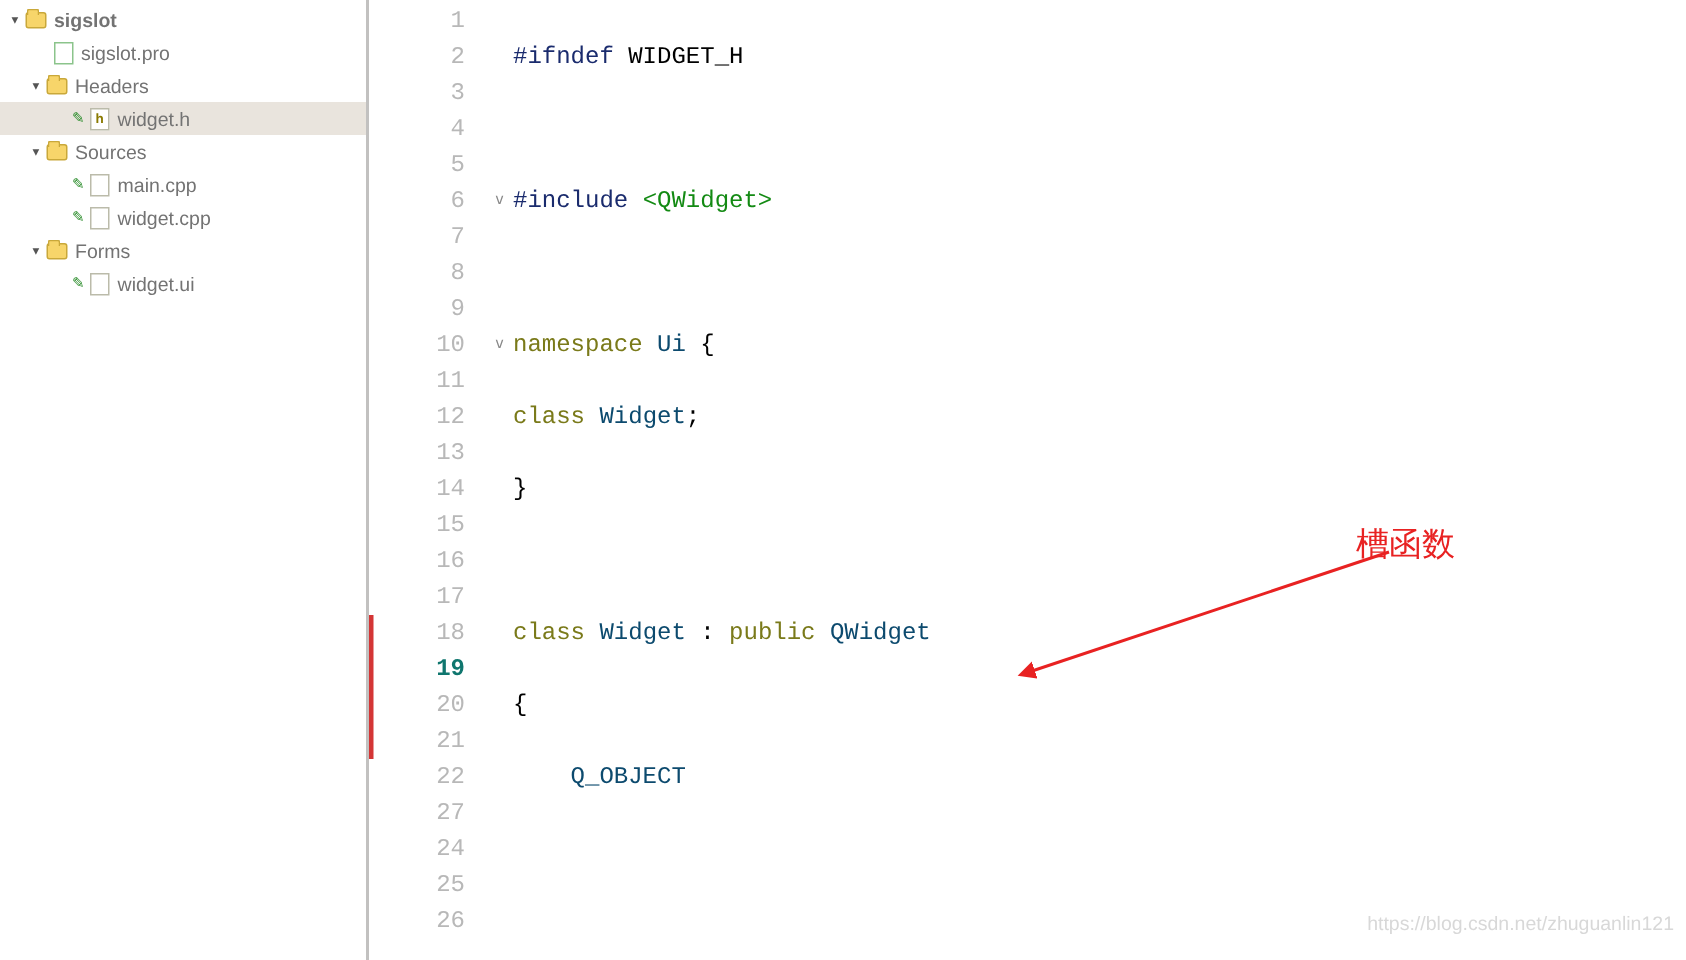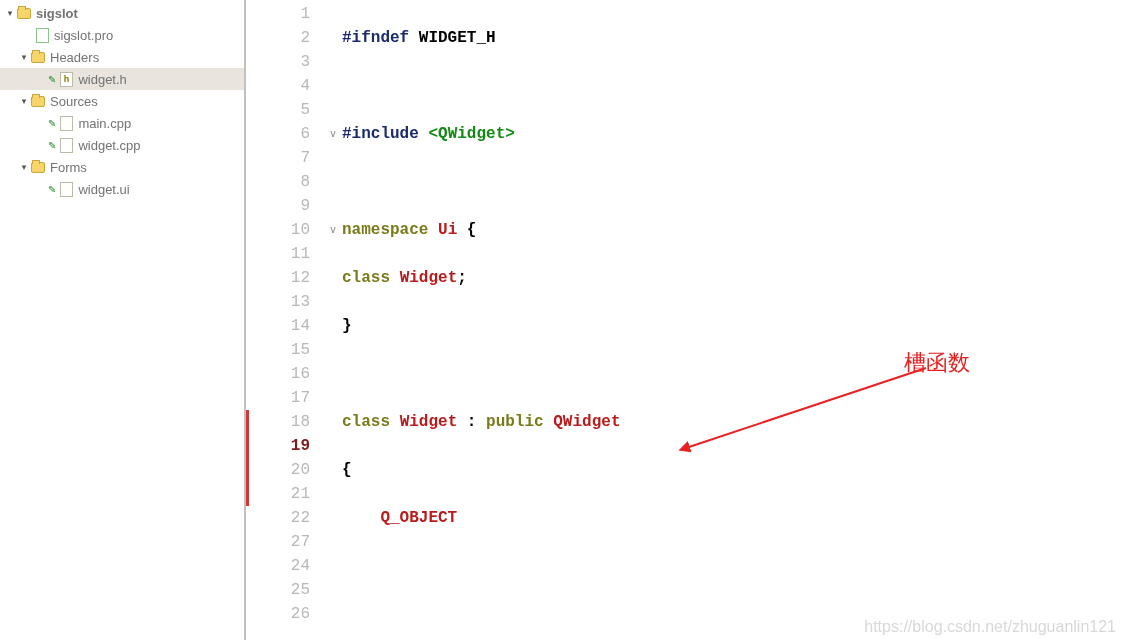--- a/index.html
+++ b/index.html
@@ -54,45 +54,44 @@
   text-align: right;
   padding-right: 14px;
   color: #b8b8b8;
   font-family: "Consolas","Courier New",monospace;
   font-size: 16px;
   line-height: 24px;
   padding-top: 2px;
   user-select:none;
 }
 .gutter .ln { height:24px; position:relative; }
-.gutter .current { color:#7f1d1d; font-weight:bold; }
+.gutter .current { color:#0f766e; font-weight:bold; }
 .fold-col { width:18px; padding-top:2px; font-family: monospace; font-size:10px; color:#888; line-height:24px; }
 .fold-col div { height:24px; display:flex; align-items:center; justify-content:center; }
 .modbar { position:absolute; left:0; top:0; width:3px; background:#d43535; }
 .code {
   flex:1;
   font-family: "Consolas","Courier New",monospace;
   font-size: 16px;
   line-height: 24px;
   padding-top:2px;
   white-space: pre;
   color:#000;
   position:relative;
-  font-weight:bold;
 }
 .code-line { height:24px; }
 .kw-pp { color:#1a2b6d; }  
 .kw-olive { color:#7a7a1a; } 
 .ident { color:#000; }
-.type-purple { color:#b91c1c; }
+.type-purple { color:#0c4a6e; }
 .angle-green { color:#138a13; }
 
 
 .annotation-label { position:absolute; color:#e82222; font-size:22px; font-family:"Microsoft YaHei","SimSun",sans-serif; }
-.watermark { position:absolute; right:8px; bottom:4px; color:#d8d8d8; font-size:16px; font-family:sans-serif; }
+.watermark { position:absolute; right:8px; bottom:17px; color:#d8d8d8; font-size:13px; font-family:sans-serif; }
 
 svg.arrow { position:absolute; pointer-events:none; }
 </style>
 </head>
 <body>
 
 <div class="container">
 
   <div class="sidebar">
     <div class="tree-row">

